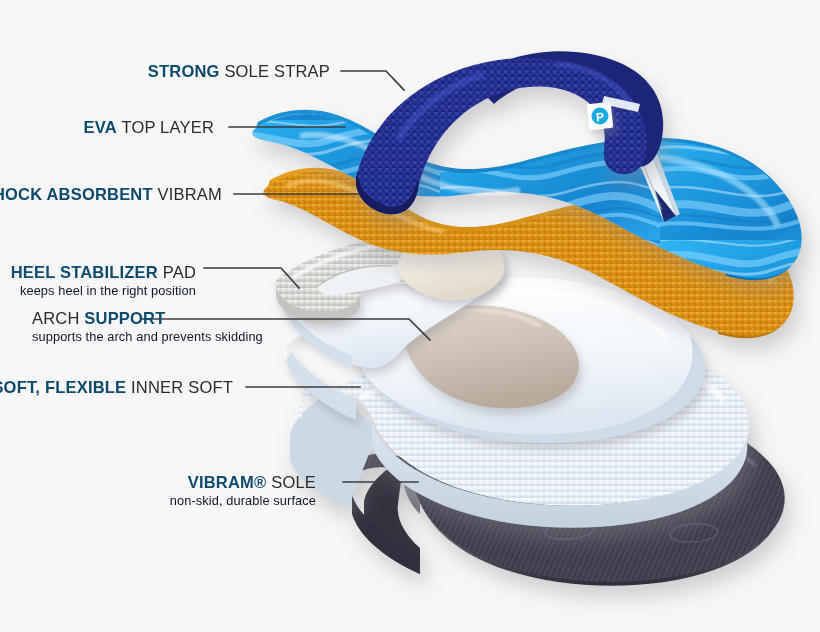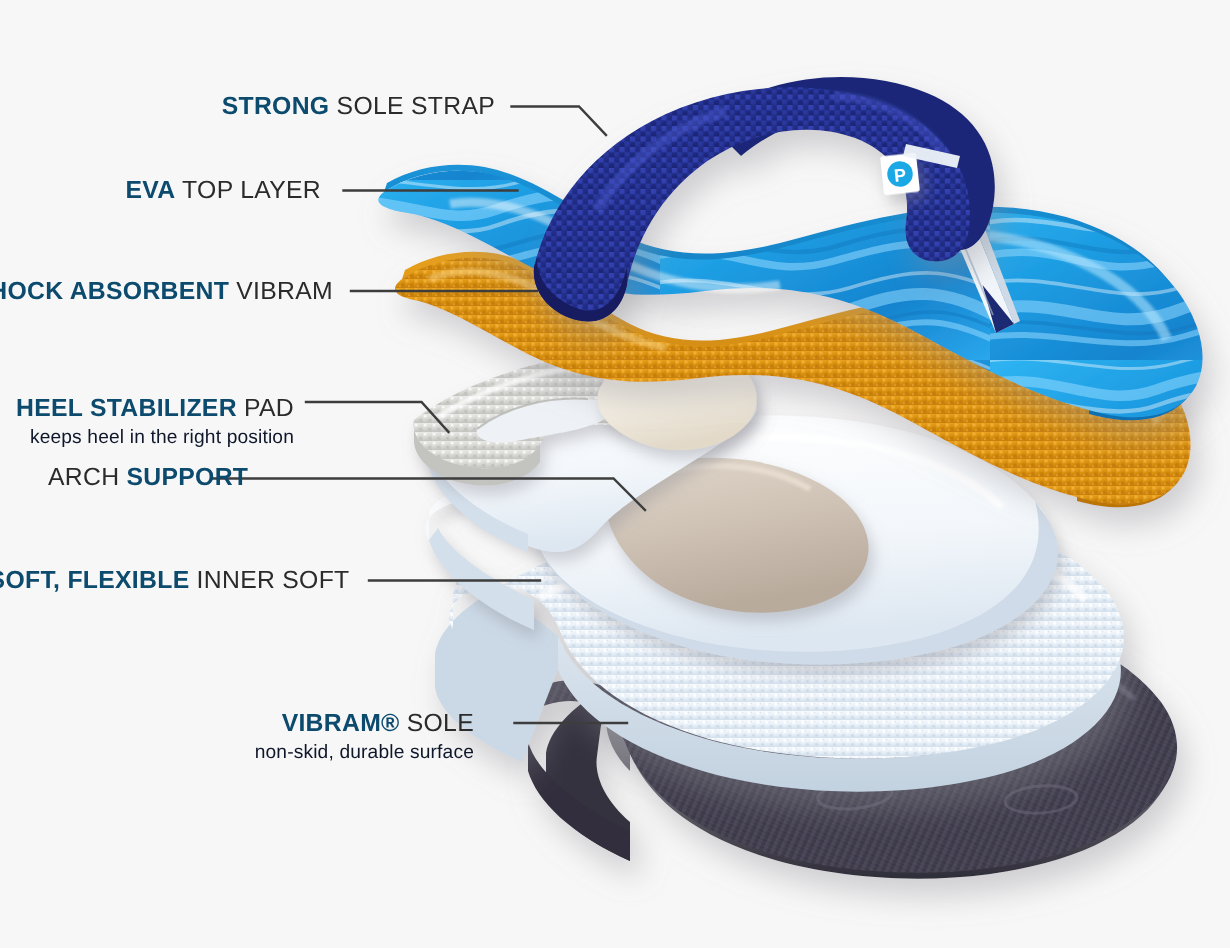--- a/index.html
+++ b/index.html
@@ -401,20 +401,21 @@
     <div class="line1">
       <span class="b">HEEL STABILIZER</span><span> PAD</span>
     </div>
     <div class="sub">keeps heel in the right position</div>
   </div>
 
   <div class="callout l" style="left:20px;top:309px;margin-left:12px;">
     <div class="line1">
       <span>ARCH </span><span class="b">SUPPORT</span>
     </div>
+    <div class="sub">supports the arch and prevents skidding</div>
   </div>
 
   <div class="callout r" style="right:587px;top:378px;">
     <div class="line1">
       <span class="b">SOFT, FLEXIBLE</span><span> INNER SOFT</span>
     </div>
   </div>
 
   <div class="callout r" style="right:504px;top:473px;">
     <div class="line1">

